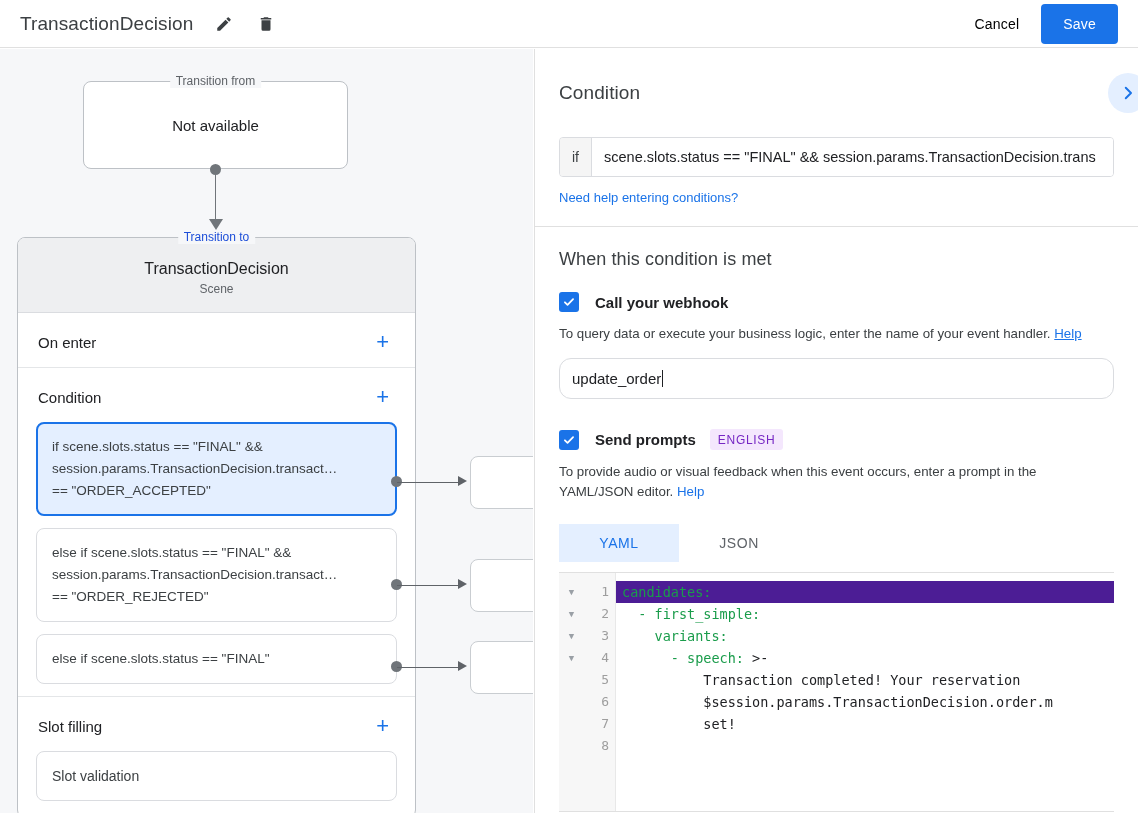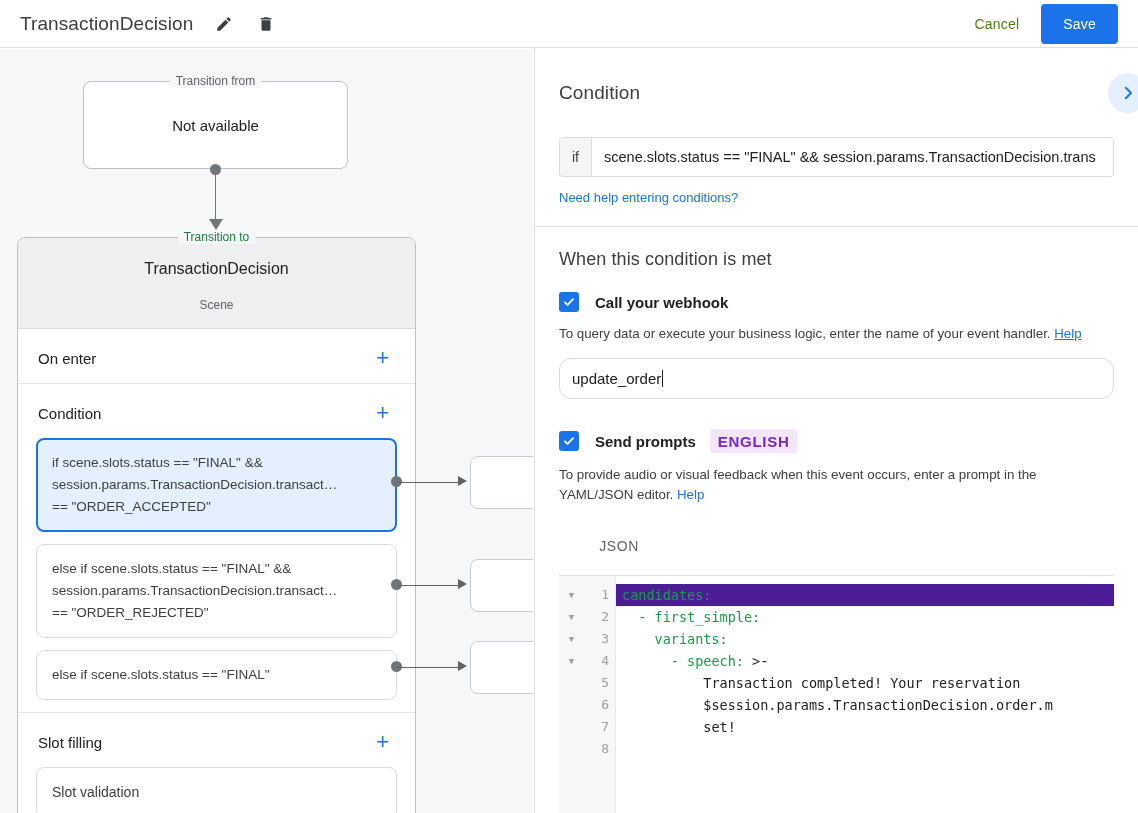--- a/index.html
+++ b/index.html
@@ -30,21 +30,21 @@
     width: 30px; height: 30px;
     display: flex; align-items: center; justify-content: center;
     cursor: pointer; border: none; background: transparent;
     border-radius: 50%;
   }
   #edit-btn { margin-left: 16px; }
   #delete-btn { margin-left: 12px; }
   #topbar-right { margin-left: auto; display: flex; align-items: center; gap: 0; }
   #cancel-button {
     background: transparent; border: none;
-    color: #4d7c0f; font-size: 14px; font-weight: 500;
+    color: #000000; font-size: 14px; font-weight: 500;
     font-family: "Liberation Sans", sans-serif;
     padding: 9px 16px; border-radius: 4px; cursor: pointer;
     letter-spacing: .2px;
   }
   #save-button {
     background: #1a73e8; border: none; color: #fff;
     font-size: 14px; font-weight: 500;
     font-family: "Liberation Sans", sans-serif;
     padding: 0 22px; height: 40px; border-radius: 4px; cursor: pointer;
     margin-left: 6px; margin-right: 20px; letter-spacing: .2px;
@@ -106,31 +106,31 @@
   #scene-card {
     position: absolute; left: 17px; top: 188px;
     width: 399px;
     background: #ffffff;
     border: 1px solid #bdc1c6;
     border-radius: 8px;
   }
   #transition-to-legend {
     position: absolute; top: -8px; left: 50%; transform: translateX(-50%);
     background: #f6f7f9; padding: 0 6px;
-    font-size: 12px; color: #15803d;
+    font-size: 12px; color: #1d4ed8;
   }
   #scene-header {
     background: #eeeff1;
     border-radius: 7px 7px 0 0;
     padding: 22px 0 16px 0;
     text-align: center;
     border-bottom: 1px solid #dadce0;
   }
   #scene-name { font-size: 16px; color: #202124; }
-  #scene-subtitle { font-size: 12px; color: #5f6368; margin-top: 20px; }
+  #scene-subtitle { font-size: 12px; color: #5f6368; margin-top: 4px; }
 
   .scene-section { border-bottom: 1px solid #e4e6e8; padding: 0 0 0 0; }
   .scene-section:last-child { border-bottom: none; }
   .section-head {
     display: flex; align-items: center; justify-content: space-between;
     padding: 19px 22px 15px 20px;
   }
   .section-title { font-size: 15px; color: #202124; }
   .plus-btn {
     color: #1a73e8; font-size: 22px; line-height: 16px;
@@ -247,21 +247,21 @@
     background: #1a73e8;
     display: flex; align-items: center; justify-content: center;
     cursor: pointer; flex: none;
   }
   .check-label {
     margin-left: 16px; font-size: 15px; font-weight: bold; color: #202124;
   }
   .lang-badge {
     margin-left: 14px;
     background: #f4e7fd; color: #7627c4;
-    font-size: 15px; font-weight: bold; letter-spacing: .7px;
+    font-size: 12px; font-weight: normal; letter-spacing: .7px;
     padding: 4px 8px 3px 8px; border-radius: 3px;
   }
   .helper-text {
     margin-top: 12px; font-size: 13.3px; color: #3c4043; line-height: 20px;
   }
   .helper-text a { color: #1a73e8; text-decoration: underline; cursor: pointer; }
   .helper-text a.nounderline { text-decoration: none; }
 
   #webhook-input {
     margin-top: 14px; width: 100%; height: 41px;
@@ -467,20 +467,21 @@
           </svg>
         </div>
         <div class="check-label">Send prompts</div>
         <div class="lang-badge">ENGLISH</div>
       </div>
       <div class="helper-text">
         <span>To provide audio or visual feedback when this event occurs, enter a prompt in the YAML/JSON editor. </span><a class="nounderline">Help</a>
       </div>
 
       <div id="editor-tabs">
+        <button class="editor-tab active">YAML</button>
         <button class="editor-tab">JSON</button>
       </div>
 
       <div id="editor">
         <div id="fold-gutter">
             <div class="fold-caret">▼</div>
             <div class="fold-caret">▼</div>
             <div class="fold-caret">▼</div>
             <div class="fold-caret">▼</div>
             <div class="fold-caret"></div>

